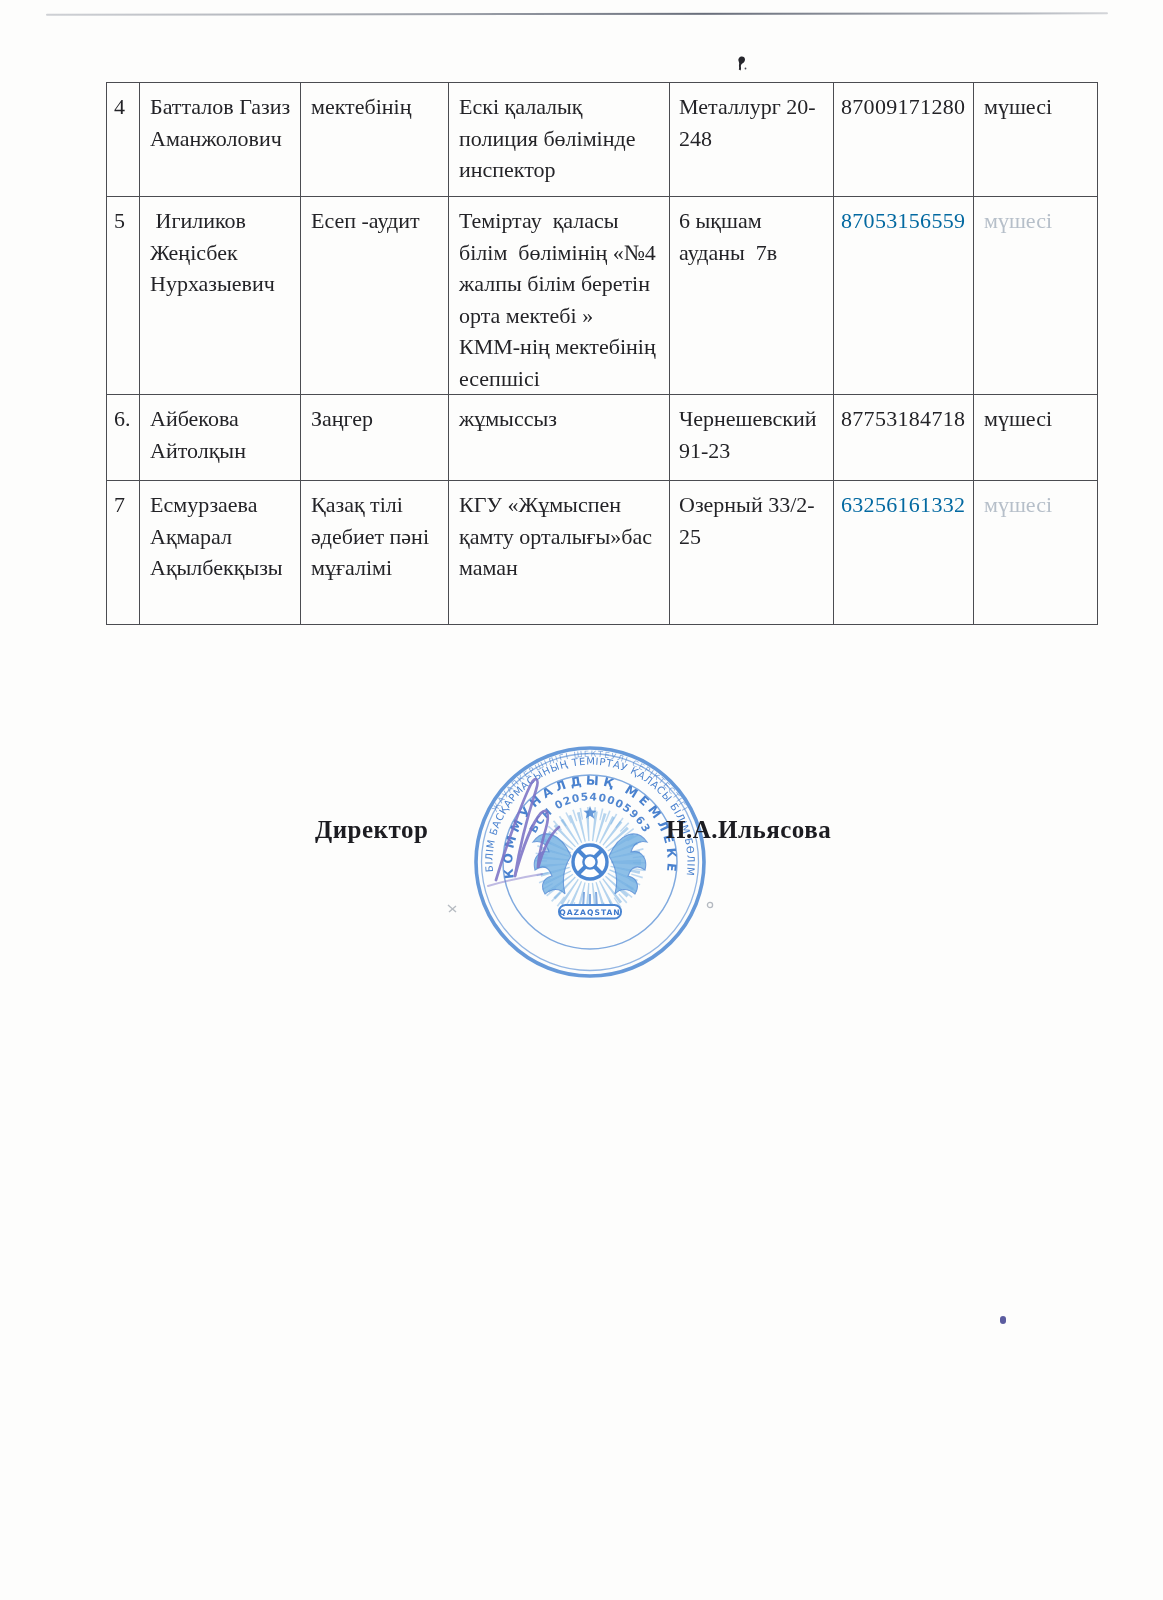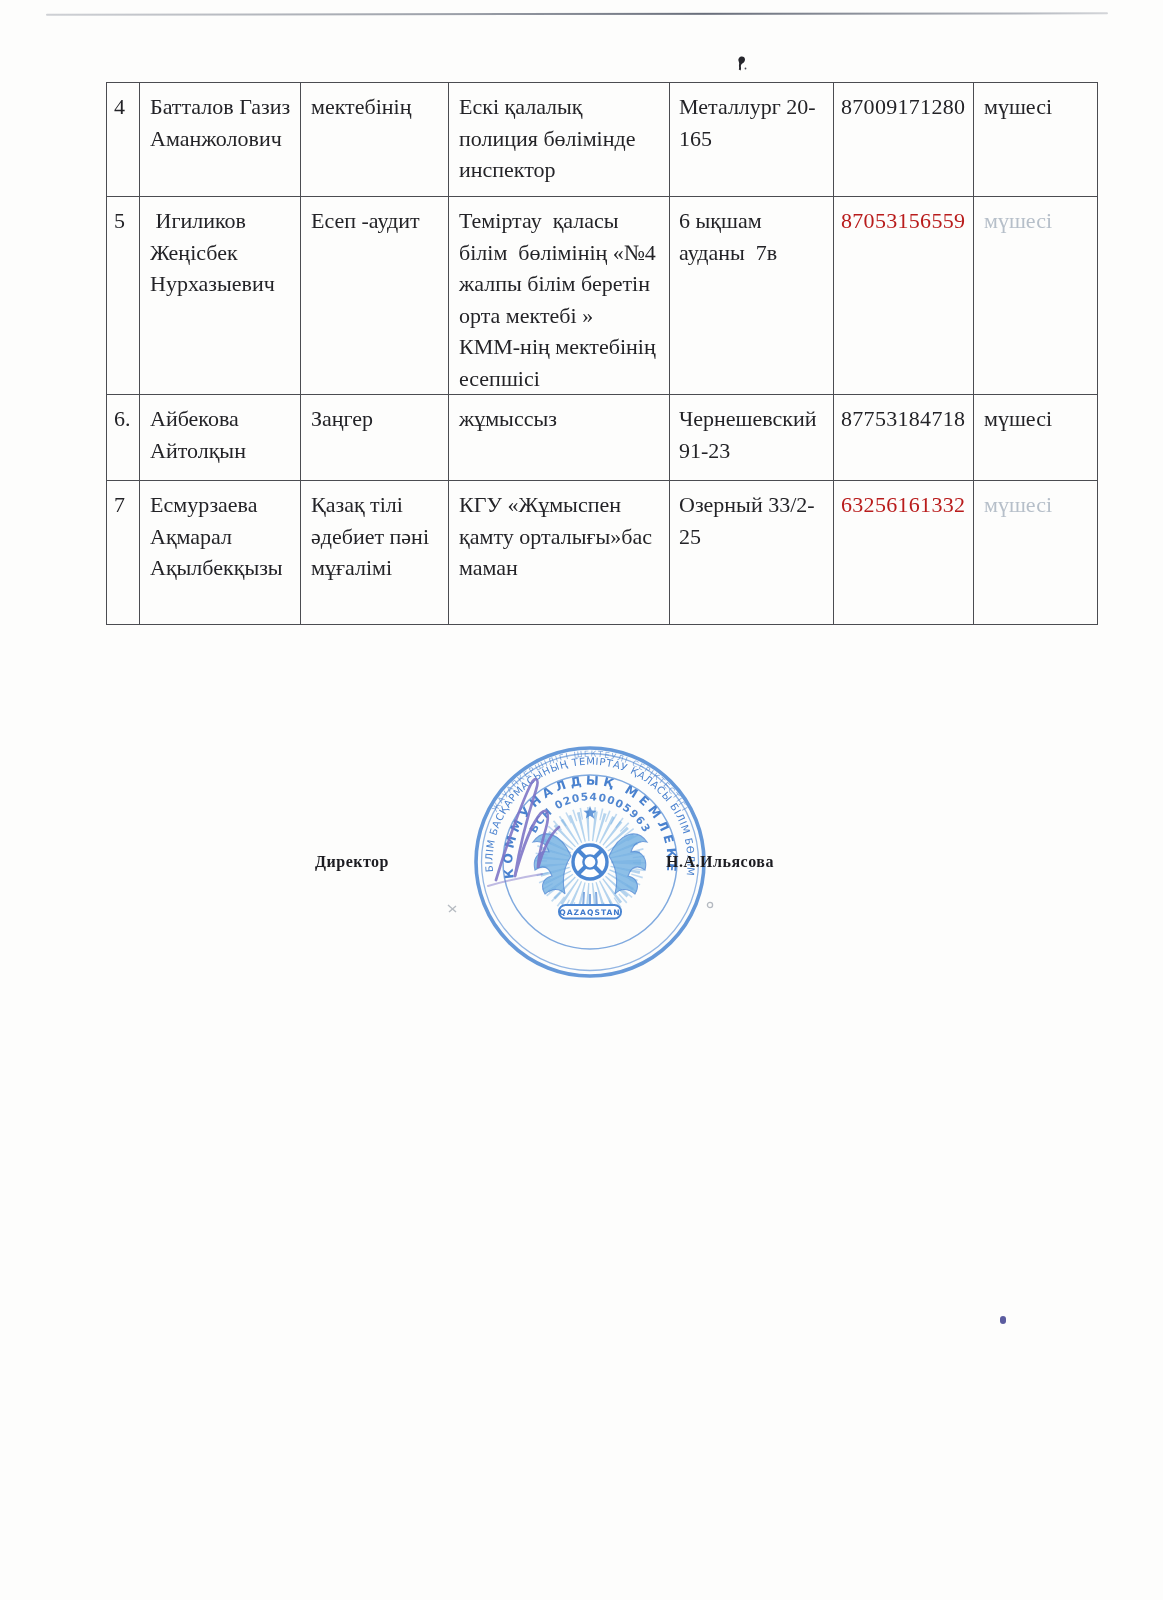--- a/index.html
+++ b/index.html
@@ -27,25 +27,25 @@
   .roster td{
     border:1px solid #4b4c51;vertical-align:top;
     font-size:22px;line-height:31.5px;color:#232327;
     white-space:pre-wrap;word-wrap:break-word;
     padding:8px 6px 0 10px;
   }
   .roster td.c-num{padding-left:7px;}
   .roster td.c-work{padding-right:10px;}
   .roster td.c-addr{padding-right:13px;padding-left:9px;}
   .roster td.c-phone{padding-left:7px;padding-right:4px;letter-spacing:.3px;margin-top:17px;}
-  .roster tr.soft td.c-phone{color:#b91c1c;font-family:Liberation Serif, serif;}
+  .roster tr.soft td.c-phone{color:#0369a1;font-family:Liberation Serif, serif;}
   .roster td.c-member.faded{color:#b6bfc9;}
   
   .sig-label{
-    position:absolute;font-weight:bold;font-size:16px;color:#1c1c21;letter-spacing:.5px;margin-top:37px;
+    position:absolute;font-weight:bold;font-size:25px;color:#1c1c21;letter-spacing:.5px;
   }
   #sig-title{left:315px;top:816px;}
   #sig-name{left:666px;top:816px;}
   .stamp-wrap{position:absolute;left:470px;top:742px;width:240px;height:240px;}
   .autograph{position:absolute;left:478px;top:768px;width:130px;height:140px;}
   .stamp-text{font-family:"DejaVu Sans","Liberation Sans",sans-serif;fill:#2f6fc8;}
 </style>
 </head>
 <body>
 
@@ -71,21 +71,21 @@
       <col style="width:164px">
       <col style="width:140px">
     <col style="width:124px">
   </colgroup>
   <tbody>
     <tr style="height:114px">
       <td class="c-num">4</td>
       <td class="c-name">Батталов Газиз Аманжолович</td>
       <td class="c-spec">мектебінің</td>
       <td class="c-work">Ескі қалалық полиция бөлімінде инспектор</td>
-      <td class="c-addr">Металлург 20-165</td>
+      <td class="c-addr">Металлург 20-248</td>
       <td class="c-phone">87009171280</td>
       <td class="c-member">мүшесі</td>
     </tr>
     <tr style="height:196px" class="soft">
       <td class="c-num">5</td>
       <td class="c-name"> Игиликов Жеңісбек Нурхазыевич</td>
       <td class="c-spec">Есеп -аудит</td>
       <td class="c-work">Теміртау  қаласы білім  бөлімінің «№4 жалпы білім беретін орта мектебі » КММ-нің мектебінің есепшісі</td>
       <td class="c-addr">6 ықшам ауданы  7в</td>
       <td class="c-phone">87053156559</td>

